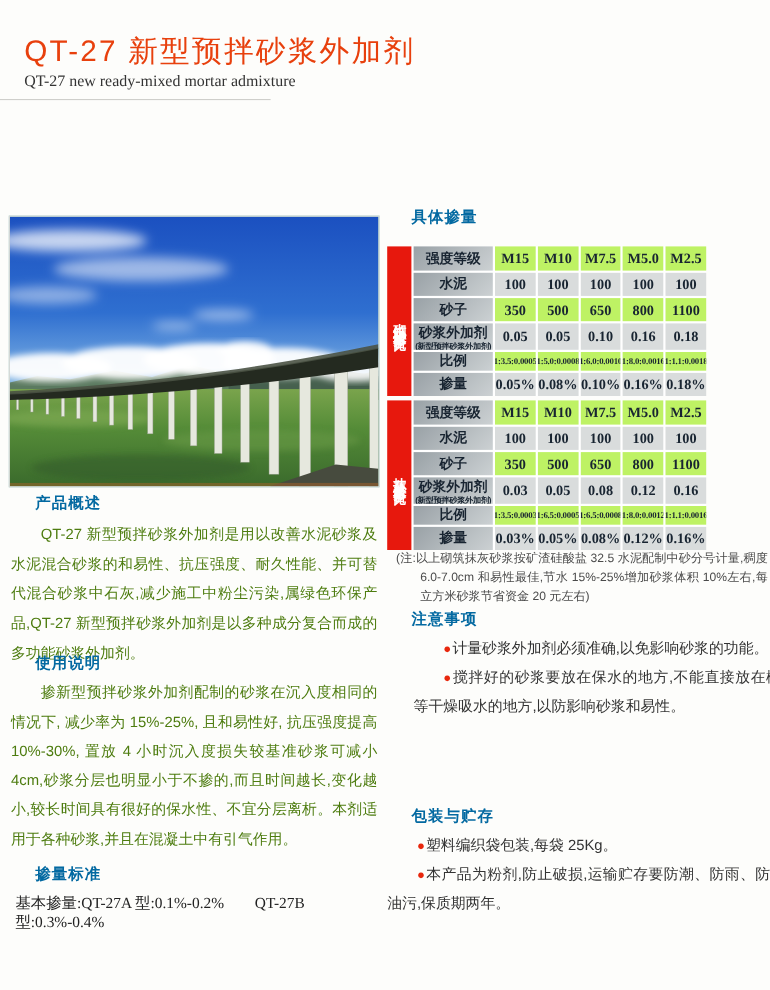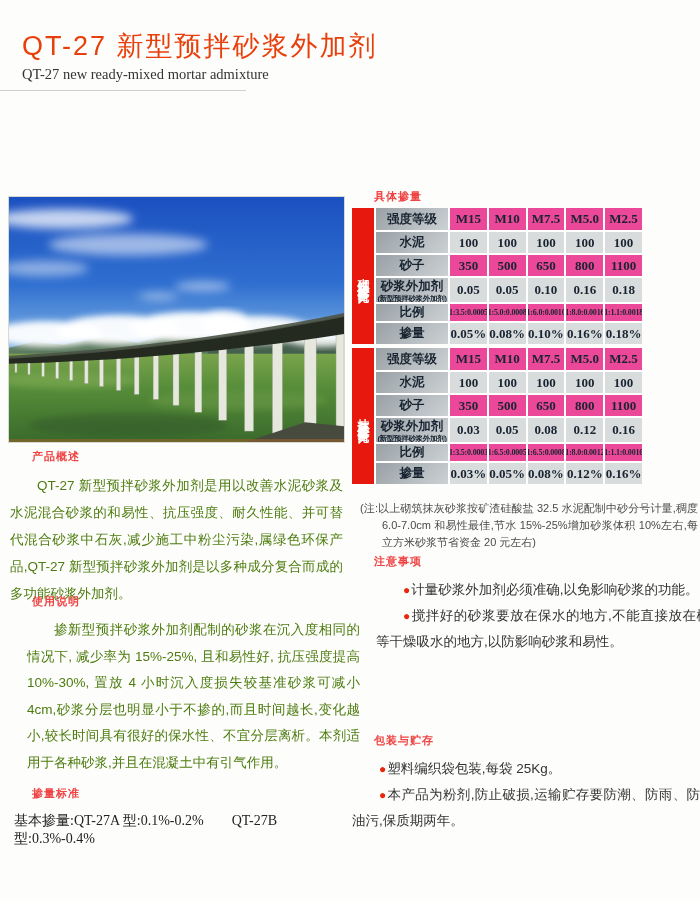--- a/index.html
+++ b/index.html
@@ -29,40 +29,40 @@
 
   
   .photo {
     left:8px; top:196px; width:337px; height:247px;
     border:1px solid #d9d9d4; background:#9cc;
   }
   .photo svg { display:block; width:100%; height:100%; }
 
   
   .sec-heading {
-    font-size:11px; font-weight:bold; color:#ef4444; letter-spacing:1px;
+    font-size:14px; font-weight:bold; color:#0369a1; letter-spacing:1px;
   }
   .left-para {
     width:333px; font-size:13.5px; line-height:27px;
     text-align:justify; text-indent:2em; color:#4d7c0f;
   }
   #overview-heading { left:32px; top:449px; }
   #overview-para    { left:10px; top:472px; }
   #usage-heading    { left:32px; top:594px; }
-  #usage-para       { left:27px; top:617px; line-height:26.5px; }
+  #usage-para       { left:10px; top:617px; line-height:26.5px; }
   #standard-heading { left:32px; top:786px; }
   #standard-line {
     left:14px; top:812px; width:330px;
     font-family:"Liberation Serif","DejaVu Serif",serif;
     font-size:14px; color:#222; white-space:pre-wrap;
   }
 
   
   #dosage-heading { left:374px; top:189px; }
-  #tables-wrap { left:352px; top:208px; width:290px; }
+  #tables-wrap { left:352px; top:224px; width:290px; }
 
   .dosage-table {
     display:grid;
     grid-template-columns:22px 72px repeat(5,1fr);
     grid-template-rows:22px 21px 21px 24px 17px 21px;
     gap:2px;
     background:#fff;
     margin-bottom:4px;
   }
   .side-cell {
@@ -96,21 +96,21 @@
   #cautions-list     { left:352px; top:577px; width:348px;margin-left:24px; }
   #packaging-heading { left:374px; top:733px; }
   #packaging-list    { left:352px; top:756px; width:348px; }
 
   .bullet-p {
     font-size:13.5px; line-height:26px; color:#333;
     text-align:justify; text-indent:2em;
   }
   .bullet-p .dot { color:#e8270d; font-size:12px; margin-right:1px; }
 </style>
-<style>.cdark{background:#ec4899;}.clight{background:#d9dcdc;justify-content:center;}.cell.lab.cdark,.cell.lab.clight{background:linear-gradient(135deg,#99a1a6,#ccd1d3);}</style></head>
+<style>.cdark{background:#bef264;}.clight{background:#d9dcdc;justify-content:center;}.cell.lab.cdark,.cell.lab.clight{background:linear-gradient(135deg,#99a1a6,#ccd1d3);}</style></head>
 <body>
 
 <div class="abs page-title">QT-27 新型预拌砂浆外加剂</div>
 <div class="abs page-subtitle">QT-27 new ready-mixed mortar admixture</div>
 <div class="abs title-divider"></div>
 
 <div class="abs photo">
   <svg viewBox="0 0 337 247" preserveAspectRatio="none">
     <defs>
       <linearGradient id="sky" x1="0" y1="0" x2="0" y2="1">

